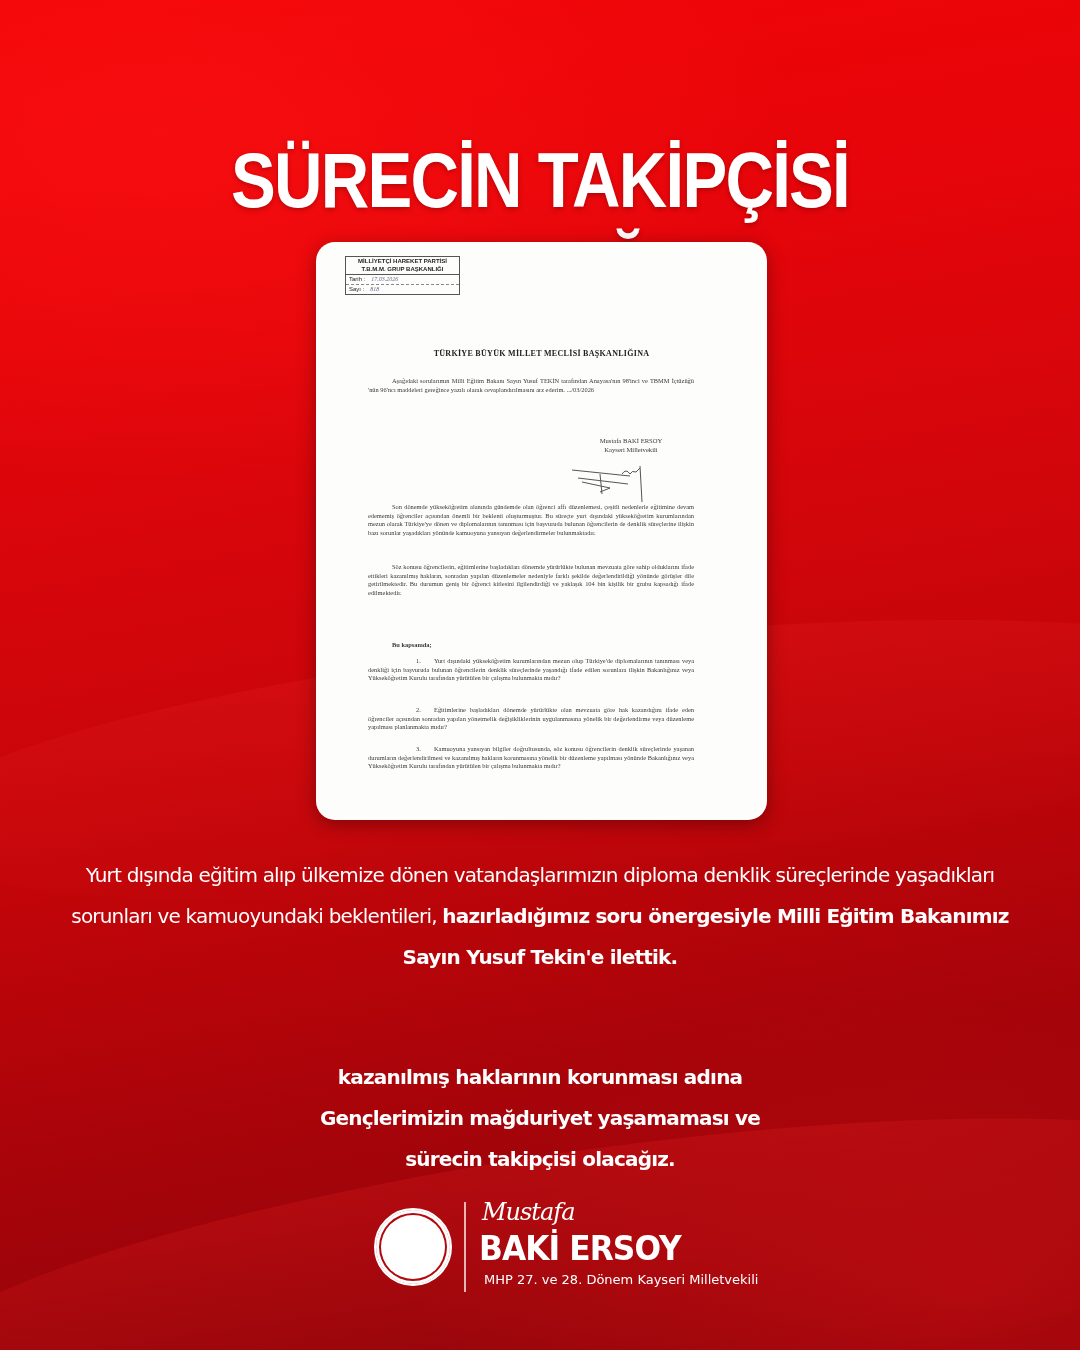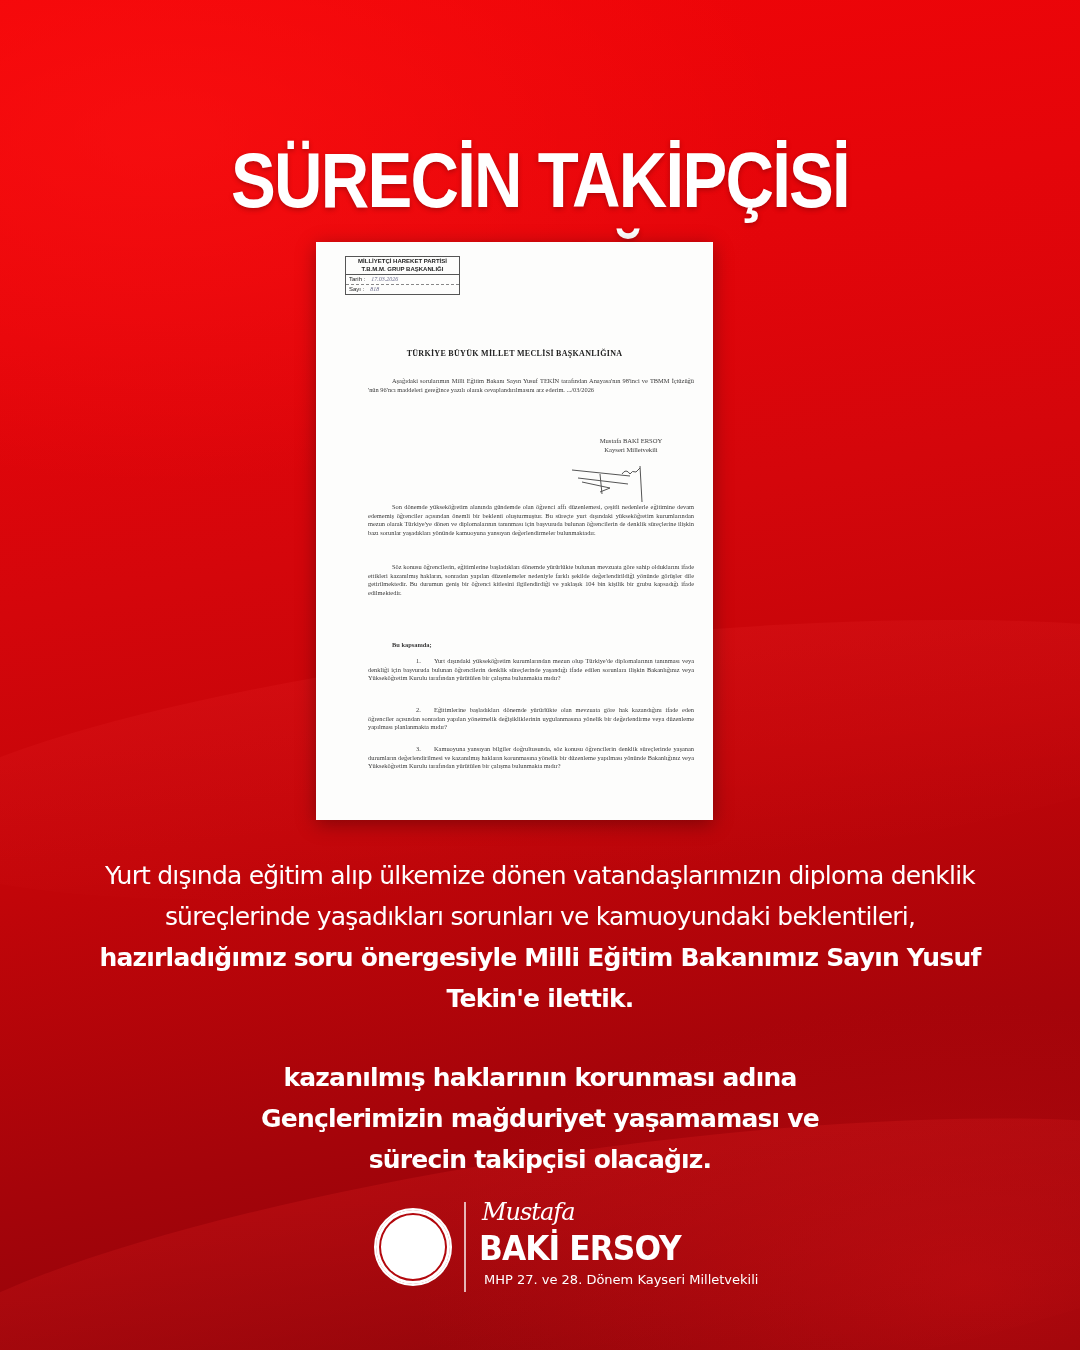--- a/index.html
+++ b/index.html
@@ -22,25 +22,26 @@
     .headline {
       position: absolute; top: 135px; left: 0; width: 1080px;
       text-align: center; color: #ffffff;
       font-family: "Liberation Sans", sans-serif; font-weight: 700;
       font-size: 78px; letter-spacing: -2px; line-height: 90px;
       transform: scaleX(0.86); transform-origin: center;
       text-shadow: 0 2px 6px rgba(0,0,0,0.25);
     }
 
     .doc {
-      position: absolute; left: 316px; top: 242px; width: 397px; height: 578px;
+      position: absolute; left: 316px; top: 242px; width: 451px; height: 578px;
       background: #fdfdfc; box-shadow: 0 4px 18px rgba(0,0,0,0.35);
       font-family: "Liberation Serif", serif; color: #3a3a3a;
       font-size: 6.4px; line-height: 8.6px;
       padding: 12px;
+      border-radius: 19px;
     }
     .stamp {
       position: absolute; left: 29px; top: 14px; width: 115px;
       border: 1px solid #555; font-family: "Liberation Sans", sans-serif;
     }
     .stamp-head { text-align: center; font-weight: 700; font-size: 6px; line-height: 7.5px; padding: 1px 2px; border-bottom: 1px solid #555; color:#222; }
     .stamp-row { display: flex; font-size: 6px; line-height: 9px; border-bottom: 1px dashed #888; padding: 0 3px; color:#222; }
     .stamp-row:last-child { border-bottom: none; }
     .stamp-row .hand { font-family: "Liberation Serif", serif; font-style: italic; color: #6a6a8a; margin-left: 6px; }
 
@@ -56,21 +57,21 @@
     .p-body1 { top: 261px; }
     .p-body2 { top: 321px; }
     .p-scope { top: 399px; font-weight: 700; text-indent: 24px; }
     .p-q1 { top: 415px; }
     .p-q2 { top: 464px; }
     .p-q3 { top: 503px; }
     .qnum { display: inline-block; width: 42px; }
 
     .body-text {
       position: absolute; left: 0; width: 1080px; text-align: center; color: #fff;
-      font-family: "DejaVu Sans", sans-serif; font-size: 25px; line-height: 41px;
+      font-family: "DejaVu Sans", sans-serif; font-size: 20px; line-height: 41px;
       letter-spacing: -0.8px;
     }
     .body-text b { font-weight: 700; }
     .bt1 { top: 855px; }
     .bt2 { top: 1057px; font-weight: 700; }
 
     .logo-wrap { position: absolute; top: 1198px; left: 372px; width: 340px; height: 95px; }
     .emblem {
       position: absolute; left: 2px; top: 10px; width: 78px; height: 78px; border-radius: 50%;
       background: #ffffff; border: 2px solid #fff; box-shadow: inset 0 0 0 3px #ffffff, inset 0 0 0 5px #b3080d;

